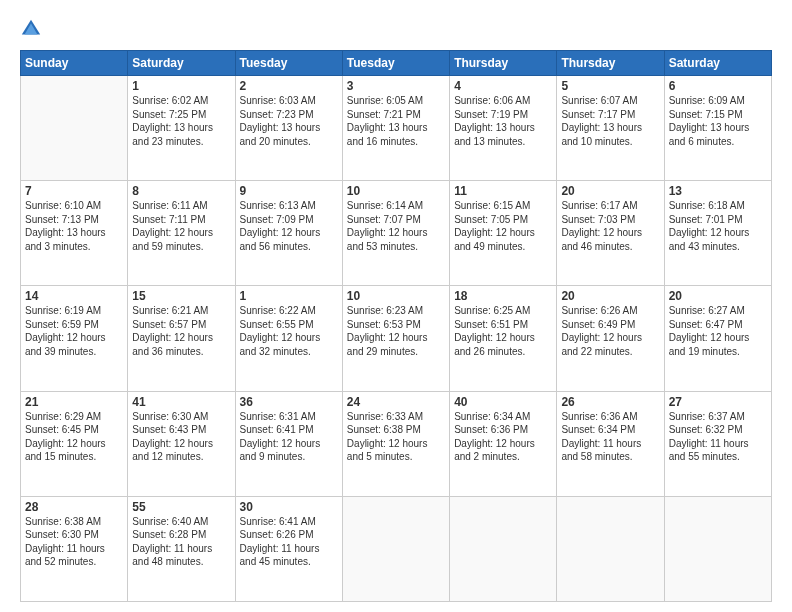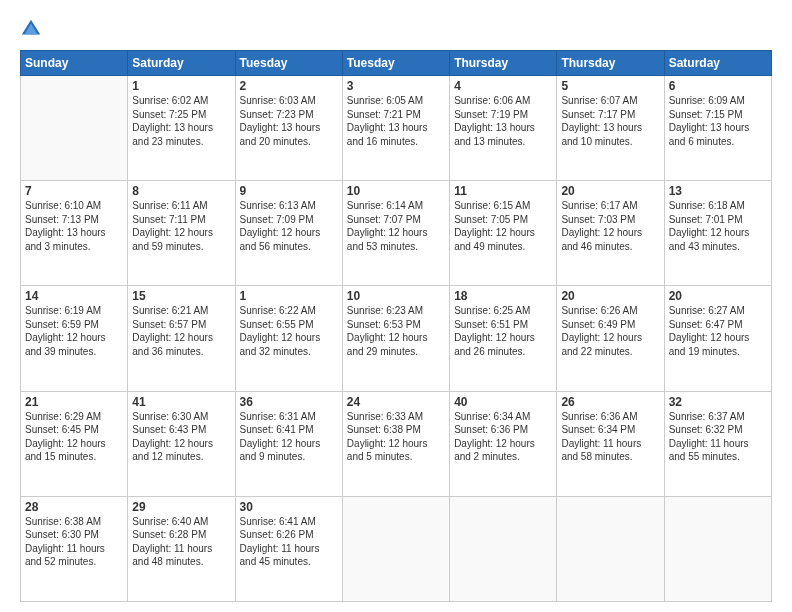--- a/index.html
+++ b/index.html
@@ -241,31 +241,31 @@
           </td>
           <td>
             <span class="day-number">40</span>
             <div class="day-info">Sunrise: 6:34 AM<br>Sunset: 6:36 PM<br>Daylight: 12 hours and 2 minutes.</div>
           </td>
           <td>
             <span class="day-number">26</span>
             <div class="day-info">Sunrise: 6:36 AM<br>Sunset: 6:34 PM<br>Daylight: 11 hours and 58 minutes.</div>
           </td>
           <td>
-            <span class="day-number">32</span>
+            <span class="day-number">27</span>
             <div class="day-info">Sunrise: 6:37 AM<br>Sunset: 6:32 PM<br>Daylight: 11 hours and 55 minutes.</div>
           </td>
         </tr>
         <tr>
           <td>
             <span class="day-number">28</span>
             <div class="day-info">Sunrise: 6:38 AM<br>Sunset: 6:30 PM<br>Daylight: 11 hours and 52 minutes.</div>
           </td>
           <td>
-            <span class="day-number">29</span>
+            <span class="day-number">55</span>
             <div class="day-info">Sunrise: 6:40 AM<br>Sunset: 6:28 PM<br>Daylight: 11 hours and 48 minutes.</div>
           </td>
           <td>
             <span class="day-number">30</span>
             <div class="day-info">Sunrise: 6:41 AM<br>Sunset: 6:26 PM<br>Daylight: 11 hours and 45 minutes.</div>
           </td>
           <td class="empty"></td>
           <td class="empty"></td>
           <td class="empty"></td>
           <td class="empty"></td>

